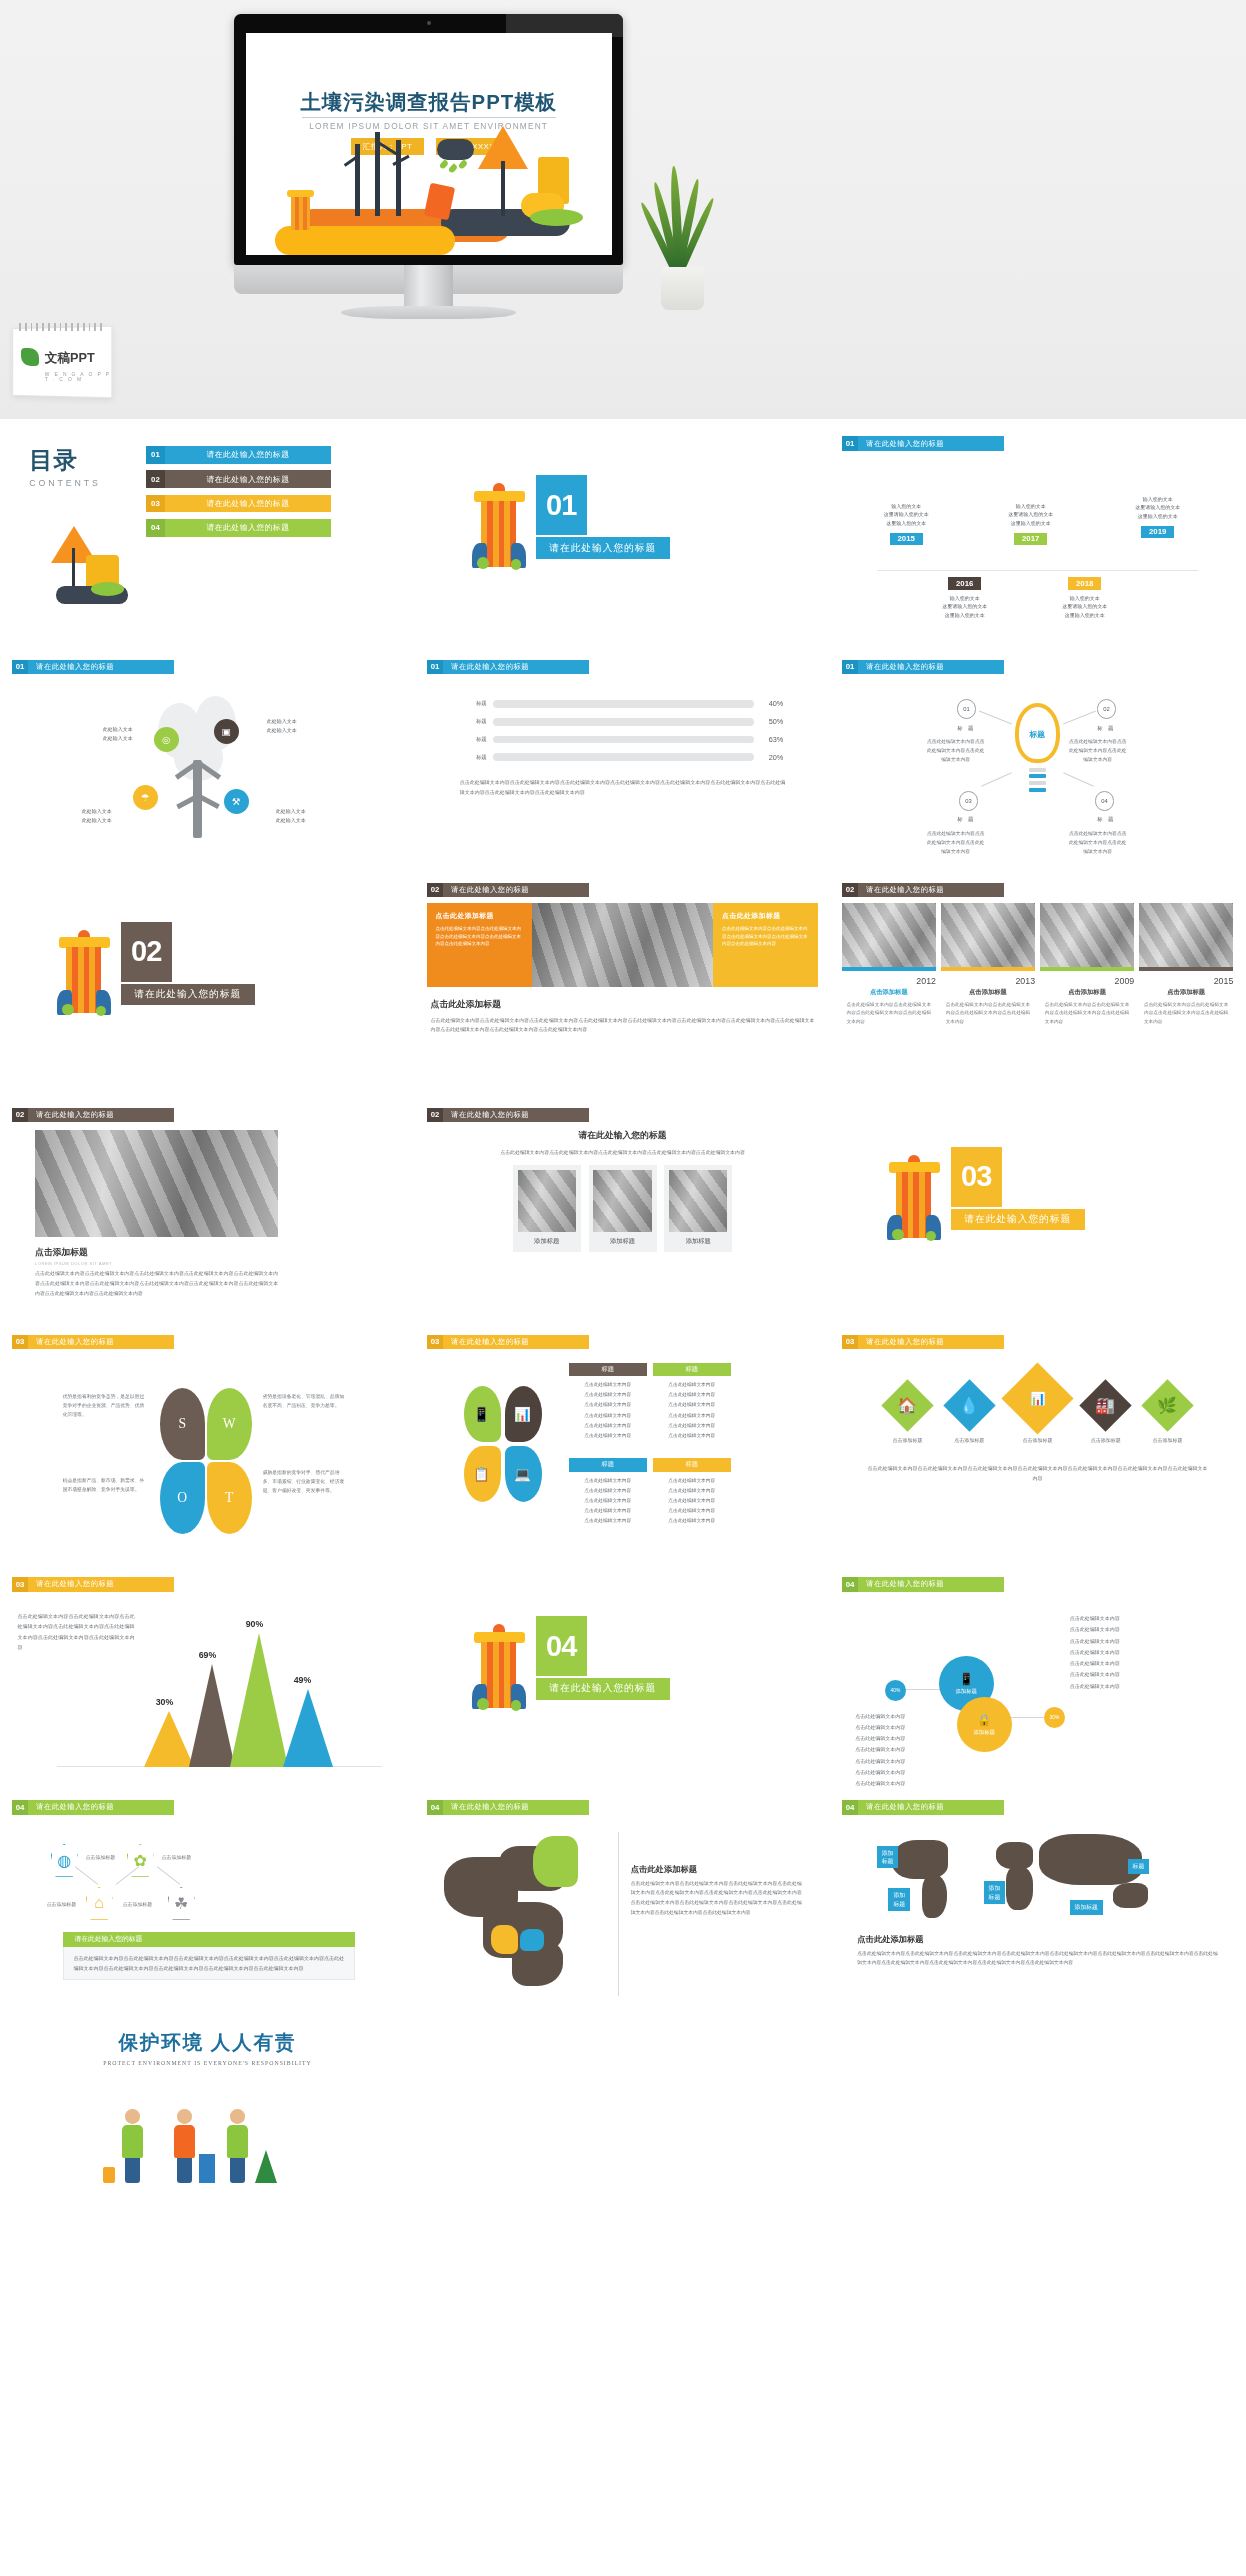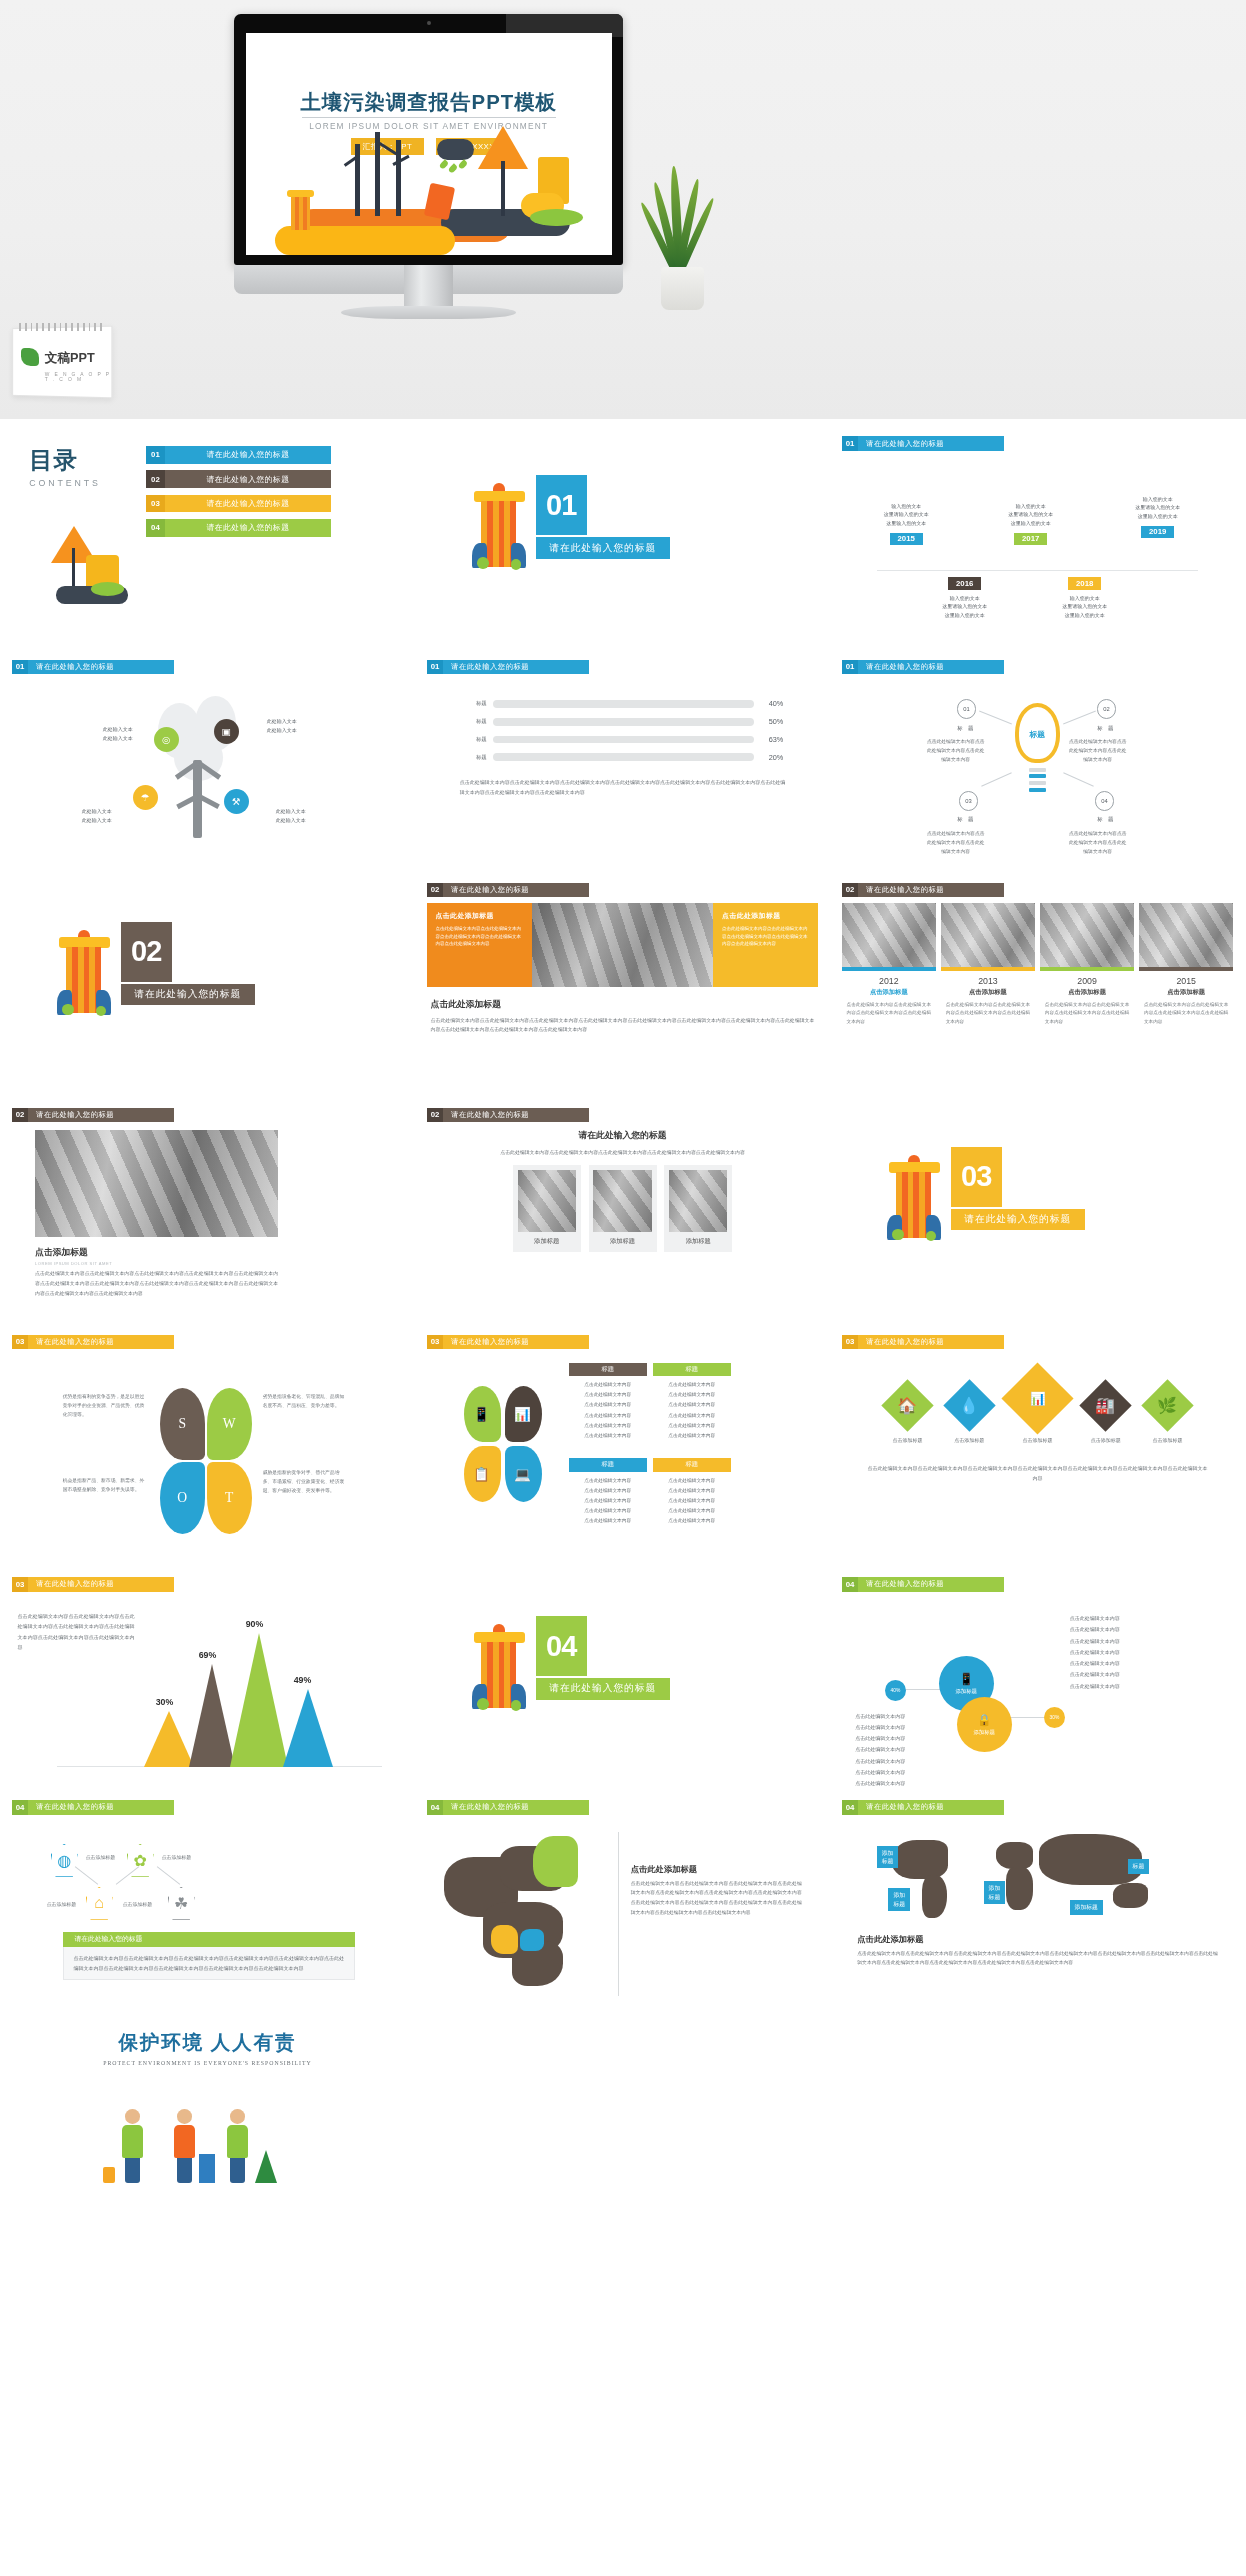--- a/index.html
+++ b/index.html
@@ -185,21 +185,21 @@
   .two-h { font-size:8.8px; font-weight:bold; color:#3a3a3a; margin:11.7px 0 4.9px 3.9px; }
   .two-b { font-size:4.9px; color:#6a7075; line-height:1.95; text-align:justify; padding:0 3.9px; }
 
   
   .ycards { display:flex; gap:4.9px; margin-top:5.8px; }
   .ycard { width:95px; }
   .ycard-img { height:64px; background: linear-gradient(120deg,#9c9c9c,#d8d8d8 40%,#8f8f8f 75%,#c9c9c9); position:relative; }
   .ycard-img:after { content:""; position:absolute; inset:0;
     background: repeating-linear-gradient(58deg, rgba(255,255,255,.18) 0 7.8px, rgba(0,0,0,.1) 7.8px 17.5px); }
   .ycard-bar { height:3.9px; }
-  .ycard-y { text-align:center; font-size:8.8px; color:#4a4a4a; margin-top:4.9px; }
+  .ycard-y { text-align:right; font-size:8.8px; color:#4a4a4a; margin-top:4.9px; }
   .ycard-t { text-align:center; font-size:6.3px; font-weight:bold; margin-top:1.9px; }
   .ycard-b { font-size:4.6px; color:#6a7075; line-height:1.9; margin-top:3.9px; padding:0 4.9px; text-align:justify; }
 
   
   .team-img { width:243px; height:107px; margin-top:7.8px;
     background: linear-gradient(100deg,#8d8d8d,#d4d4d4 30%,#7f7f7f 62%,#cbcbcb); position:relative; }
   .team-img:after { content:""; position:absolute; inset:0;
     background: repeating-linear-gradient(66deg, rgba(255,255,255,.2) 0 11.7px, rgba(0,0,0,.13) 11.7px 25px); }
   .team-h { font-size:8.8px; font-weight:bold; color:#3a3a3a; margin:9.7px 0 1.9px 0; }
   .team-s { font-size:4.1px; color:#b6bbbf; letter-spacing:0.5px; margin-bottom:3.9px; }

